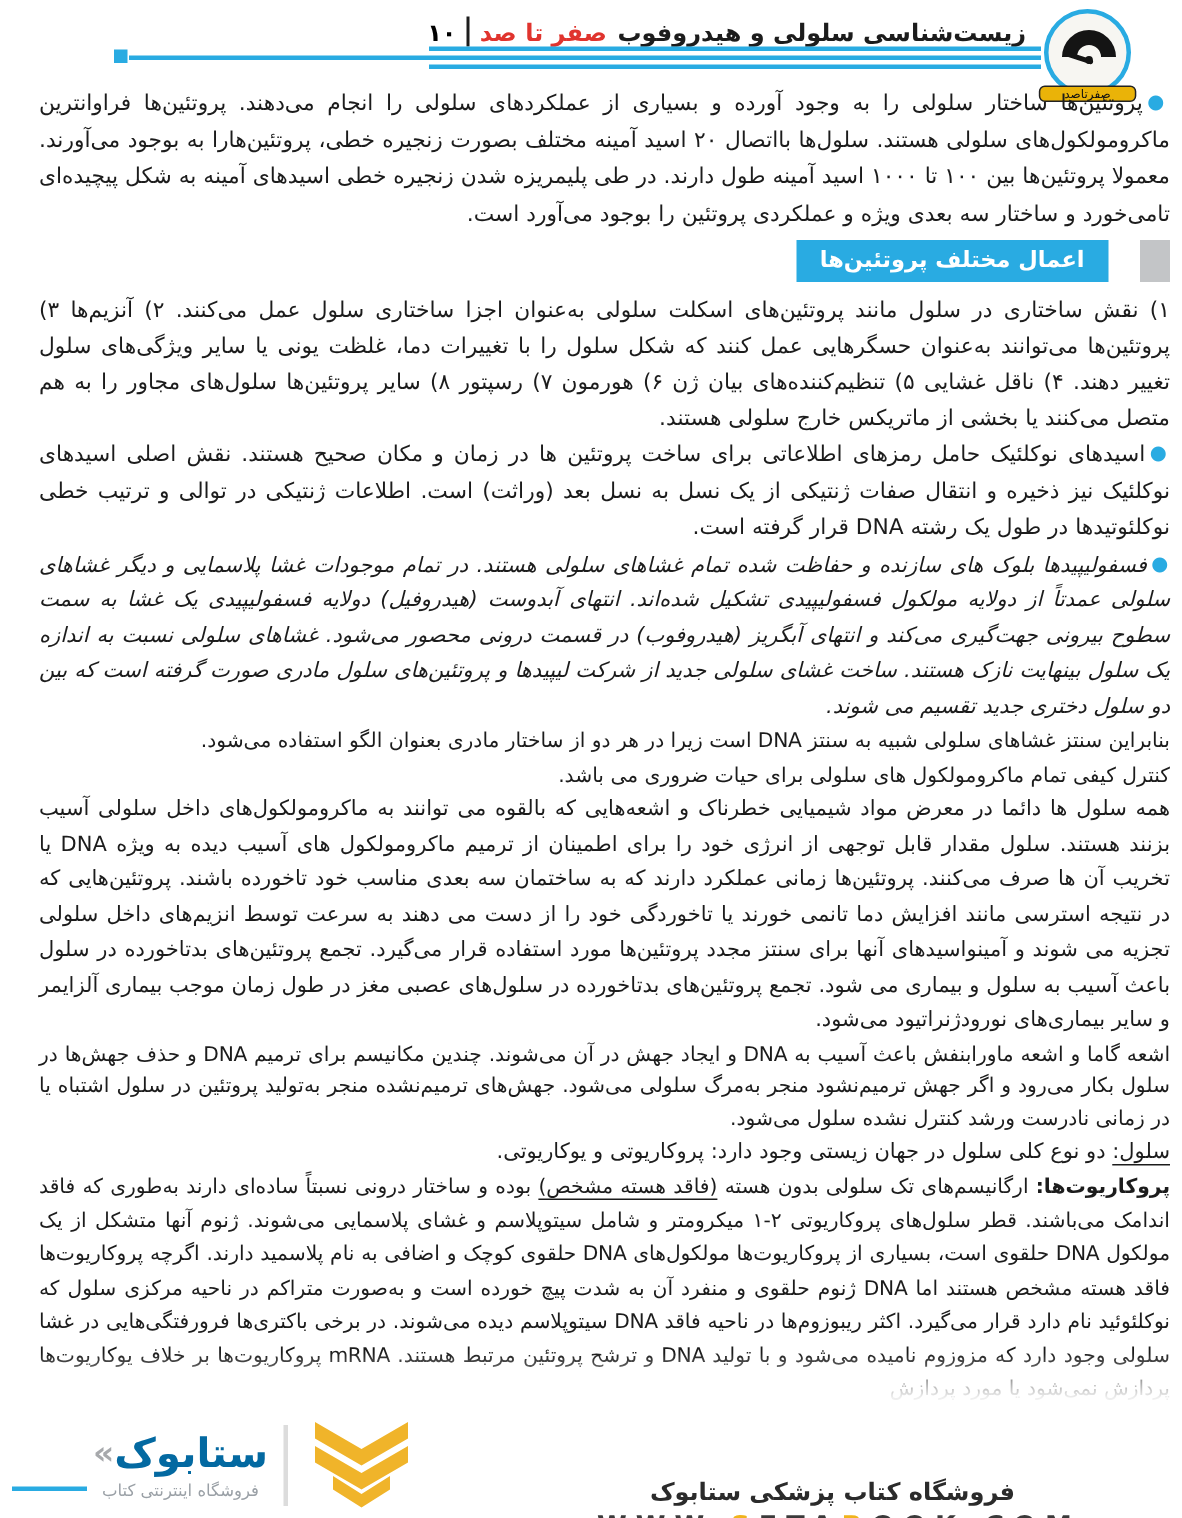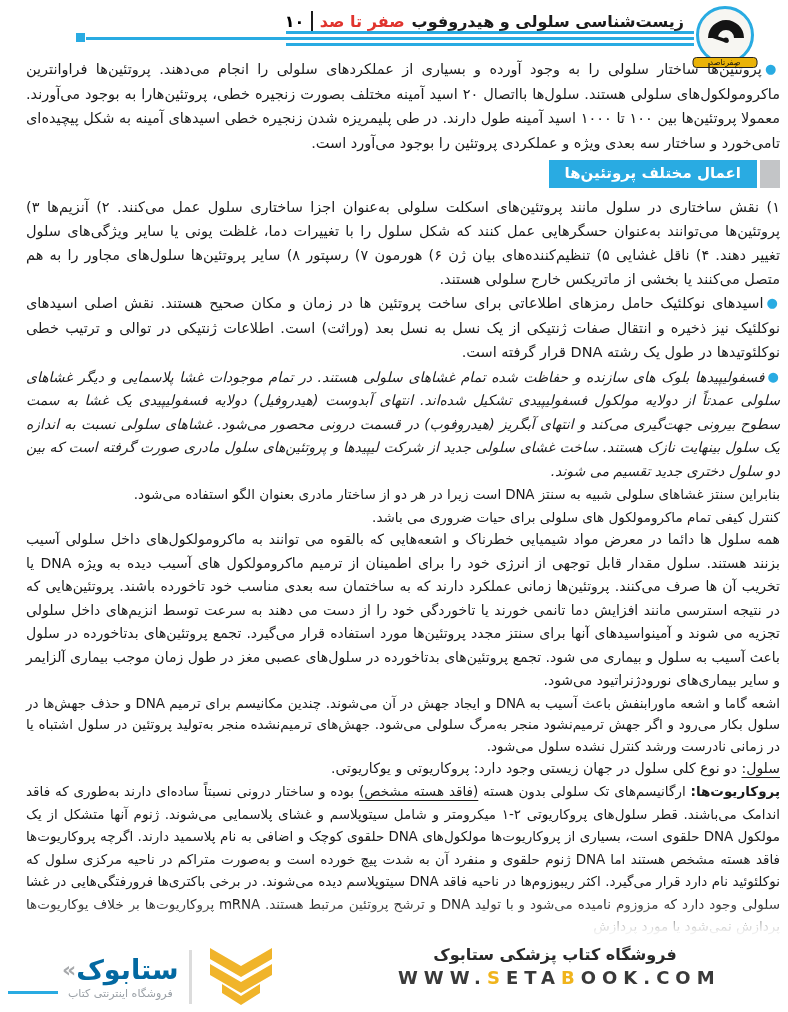--- a/index.html
+++ b/index.html
@@ -55,38 +55,38 @@
   .p-mem { font-size:14px;   line-height:23.5px;font-style:italic; }
   .p-one { font-size:13.5px; line-height:22.5px; letter-spacing:-0.2px; }
   .p-dmg { font-size:14px;   line-height:23.5px; }
   .p-cnd { font-size:13.5px; line-height:21.5px; letter-spacing:-0.2px; }
   .p-cell{ font-size:14px;   line-height:23px; }
   .p-prok{ font-size:13.5px; line-height:22.5px; letter-spacing:-0.2px; }
 
   .u{ text-decoration:underline; text-underline-offset:4px; }
   .lead-bold{ font-weight:bold; }
 
-  .badge-row{ display:flex; direction:rtl; align-items:stretch; gap:3px; margin:5px 0 7px; }
+  .badge-row{ display:flex; direction:rtl; align-items:stretch; gap:21px; margin:5px 0 7px; }
   .gray-square{ width:20px; background:#c3c5c7; }
   .section-badge{
     background:#29abe2; color:#ffffff; font-weight:bold; font-size:15px;
     padding:3px 16px 5px; line-height:20px;
   }
 
   .bottom-fade{
     position:absolute; left:0; right:0; bottom:68px; height:42px;
     background:linear-gradient(to bottom, rgba(255,255,255,0), rgba(255,255,255,0.92) 70%, #ffffff);
     pointer-events:none;
   }
 
   
   .footer{ position:absolute; left:0; right:0; bottom:0; height:70px; background:#ffffff; }
 
   .store{ position:absolute; left:398px; top:3px; width:314px; text-align:center; direction:rtl; }
-  .store-title{ font-size:16px; font-weight:bold; color:#2b2b2b; }
+  .store-title{ font-size:16px; font-weight:bold; color:#2b2b2b;margin-top:40px; }
   .store-url{
     direction:ltr; margin-top:3px;
     font-size:18px; font-weight:bold; letter-spacing:6px; color:#3a3a3a; white-space:nowrap;
   }
   .store-url .gold{ color:#f0b41c; }
 
   .brand{ position:absolute; left:62px; top:4px; display:flex; direction:ltr; align-items:center; gap:10px; }
   .brand-text{ text-align:center; }
   .brand-wordmark{ direction:ltr; font-size:27px; font-weight:bold; line-height:30px; white-space:nowrap; }
   .brand-wordmark .mark{ color:#a7a9ac; font-size:22px; vertical-align:2px; }

